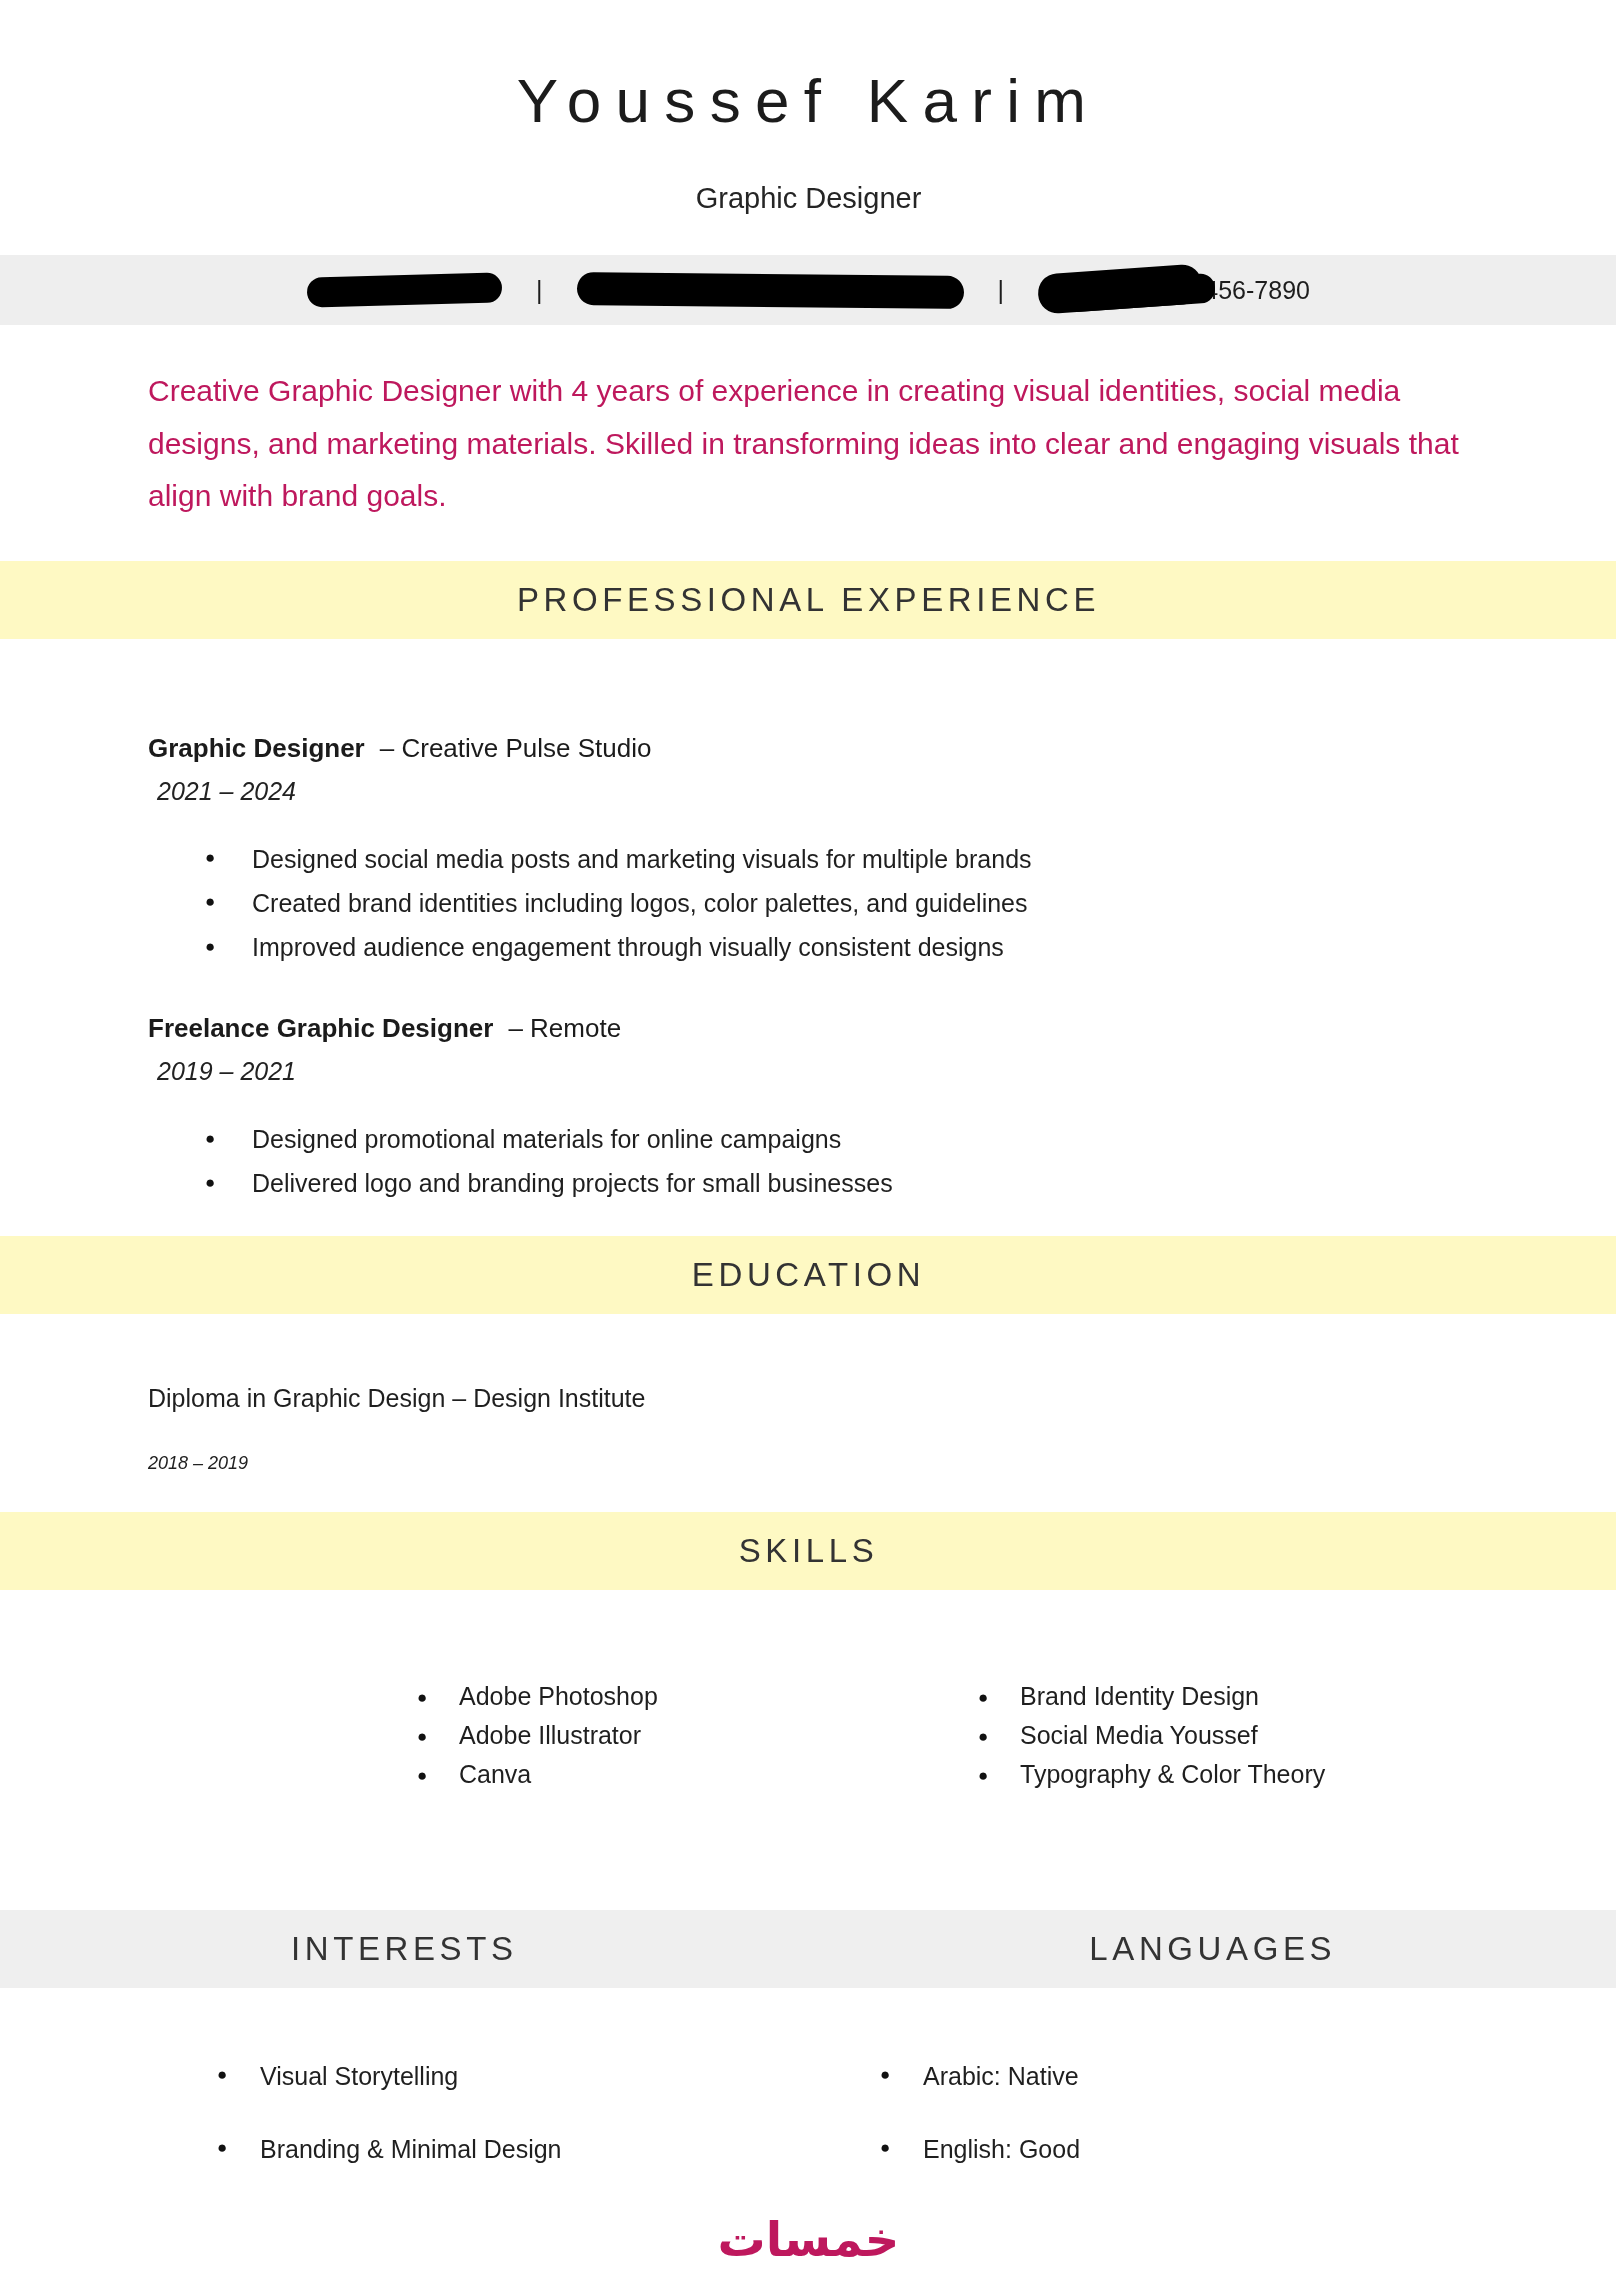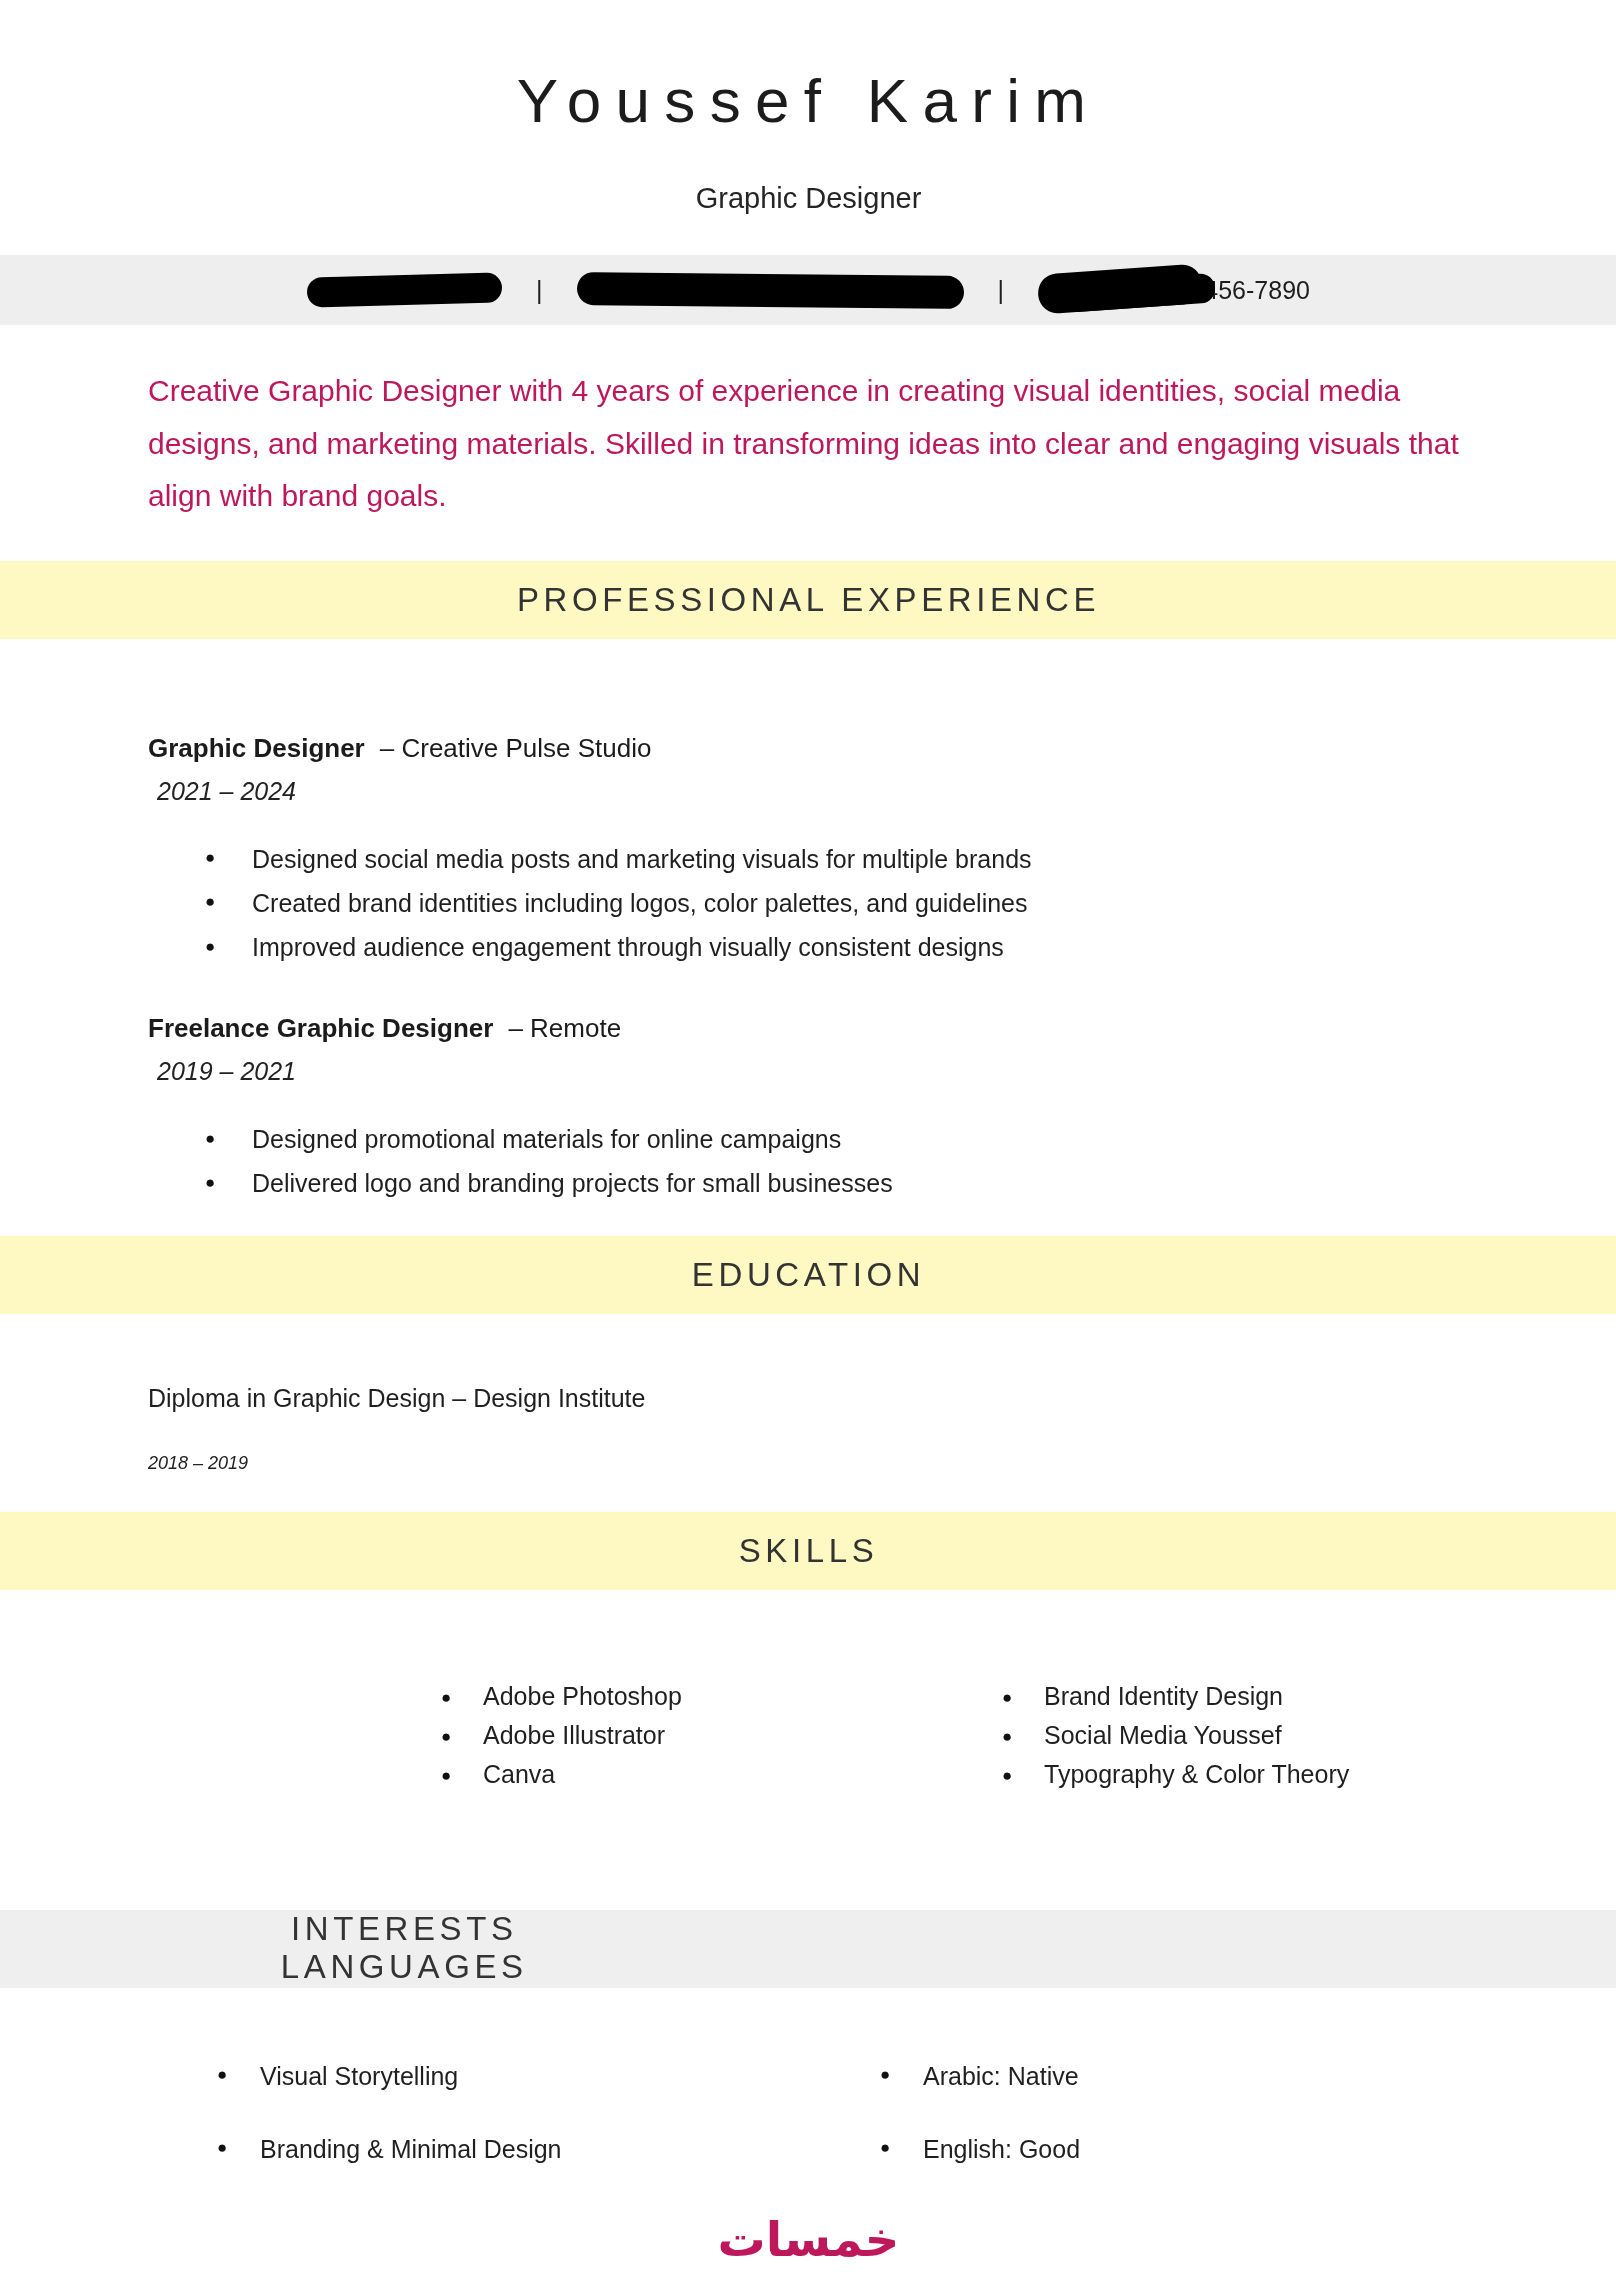--- a/index.html
+++ b/index.html
@@ -46,26 +46,26 @@
   .job-dates { margin-top:13px; padding-left:9px; font-style:italic; font-size:25px; color:#222; }
 
   ul { list-style:none; }
   .bullets { margin-top:38px; }
   .bullets li { position:relative; padding-left:104px; font-size:25px; line-height:1.2; margin-bottom:14.3px; color:#1f1f1f; }
   .bullets li::before { content:"●"; position:absolute; left:57px; top:4.6px; font-size:17px; color:#111; }
 
   .edu-degree { margin-top:70px; font-size:25px; color:#1f1f1f; }
   .edu-dates  { margin-top:40px; font-size:18px; font-style:italic; color:#222; }
 
-  .skills-row { display:flex; margin-top:91px;padding-left:24px; }
+  .skills-row { display:flex; margin-top:91px; }
   .skills-col li { position:relative; padding-left:42px; font-size:25px; line-height:1.25; margin-bottom:7.8px; color:#1f1f1f; }
   .skills-col li::before { content:"●"; position:absolute; left:0; top:5.2px; font-size:17px; color:#111; }
   .skills-col.c1 { margin-left:417px; width:561px; }
 
-  .two-bar { margin-top:111px; height:78px; background:#efefef; display:flex;flex-direction:column; }
+  .two-bar { margin-top:111px; height:78px; background:#efefef; display:flex; }
   .two-bar .half {
     width:50%; display:flex; align-items:center; justify-content:center;
     font-size:33px; letter-spacing:4.6px; color:#333;
   }
 
   .two-cols { display:flex; margin-top:73px; }
   .half-col { width:808px; }
   .hl-list li { position:relative; padding-left:43px; font-size:25px; line-height:1.2; margin-bottom:43px; color:#1f1f1f; }
   .hl-list li::before { content:"●"; position:absolute; left:0; top:4.6px; font-size:17px; color:#111; }
   .int-list  { padding-left:217px; }

